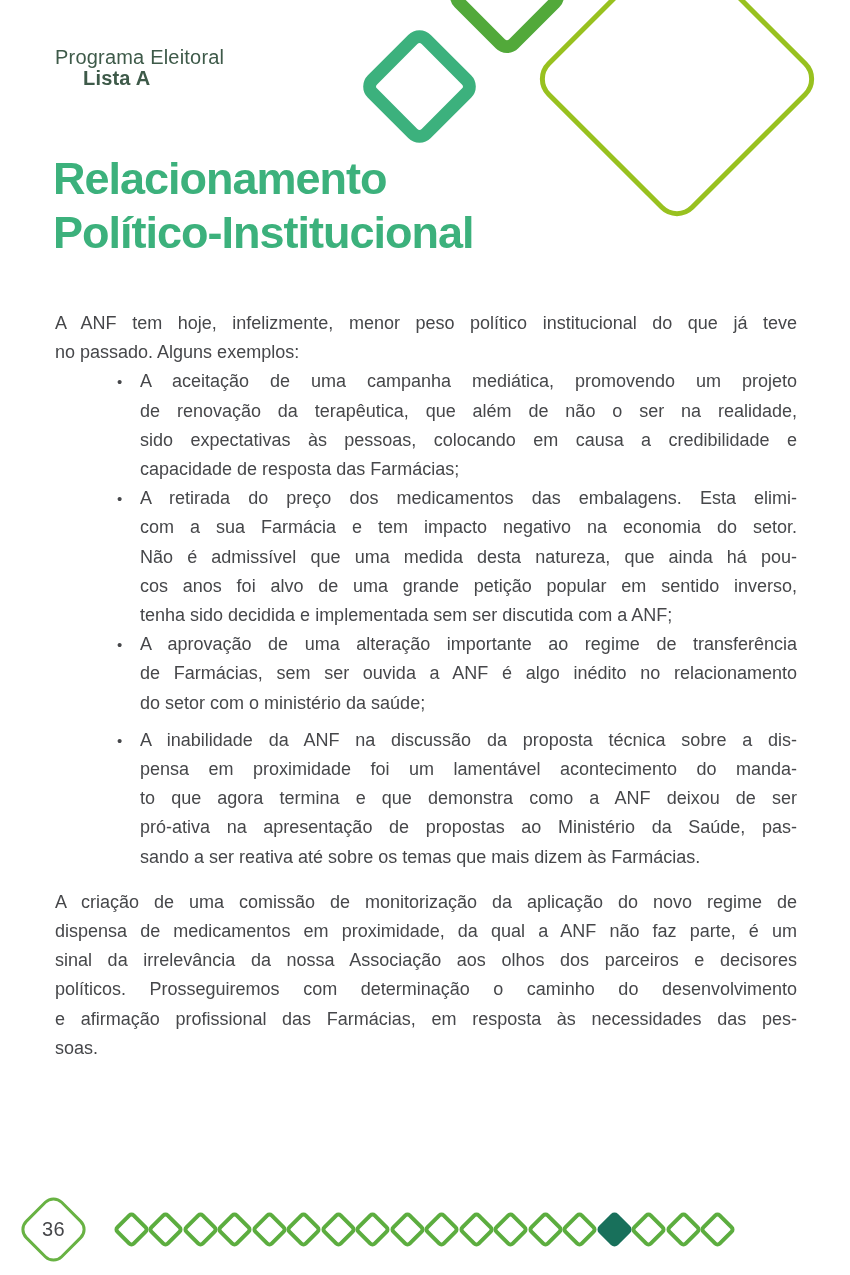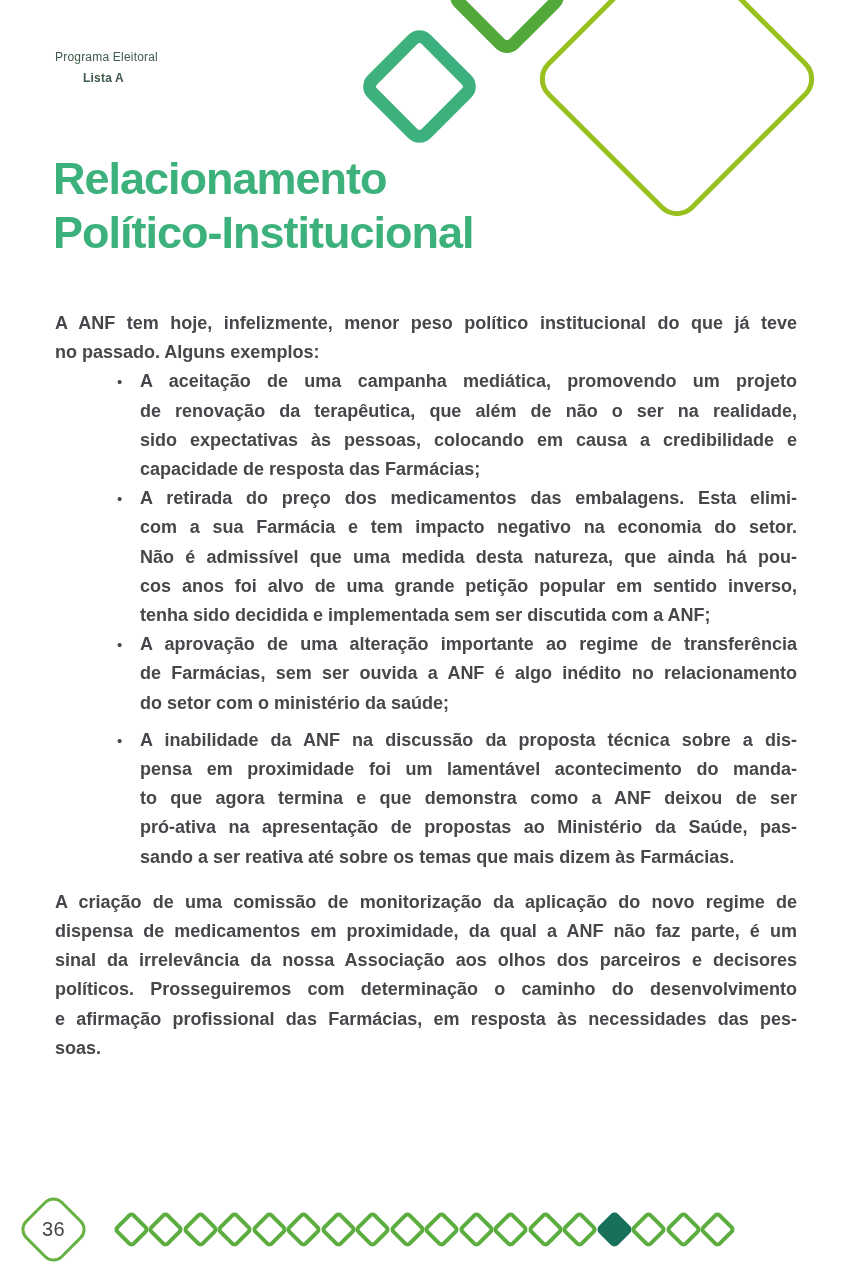--- a/index.html
+++ b/index.html
@@ -21,21 +21,21 @@
     left:462px;top:-49px;width:90px;height:90px;
     border:13px solid var(--green-diamond);border-radius:16px;
   }
   .deco-lime{
     left:573px;top:-25px;width:208px;height:208px;
     border:5px solid var(--lime-diamond);border-radius:24px;
   }
   
   .kicker{
     position:absolute;left:55px;top:47px;
-    font-size:12px;line-height:21px;color:var(--header-green);
+    font-size:20px;line-height:21px;color:var(--header-green);
     letter-spacing:.2px;
   }
   .kicker .bold{font-weight:700;margin-left:28px;}
   
   .title{
     position:absolute;left:53px;top:152px;
     font-size:45px;line-height:54px;font-weight:700;
     letter-spacing:-1px;color:var(--title-green);
   }
   
@@ -45,21 +45,21 @@
     font-weight:400;
   }
   .block{position:relative;}
   .block.bullet{padding-left:85px;}
   .block:nth-child(5){margin-top:8px;}
   .block:nth-child(6){margin-top:16px;}
   .block .marker{
     position:absolute;left:62px;top:0;
     line-height:29.2px;font-size:15px;color:var(--body-text);
   }
-  .line{text-align:justify;text-align-last:justify;font-weight:bold;}
+  .line{text-align:justify;text-align-last:justify;}
   .line.last{text-align:center;text-align-last:left;}
   
   .page-badge{
     position:absolute;box-sizing:border-box;
     left:27px;top:1203px;width:53px;height:53px;
     border:3px solid var(--badge-border);border-radius:13px;
     transform:rotate(45deg);
   }
   .page-badge .num{
     position:absolute;inset:0;display:flex;align-items:center;justify-content:center;

